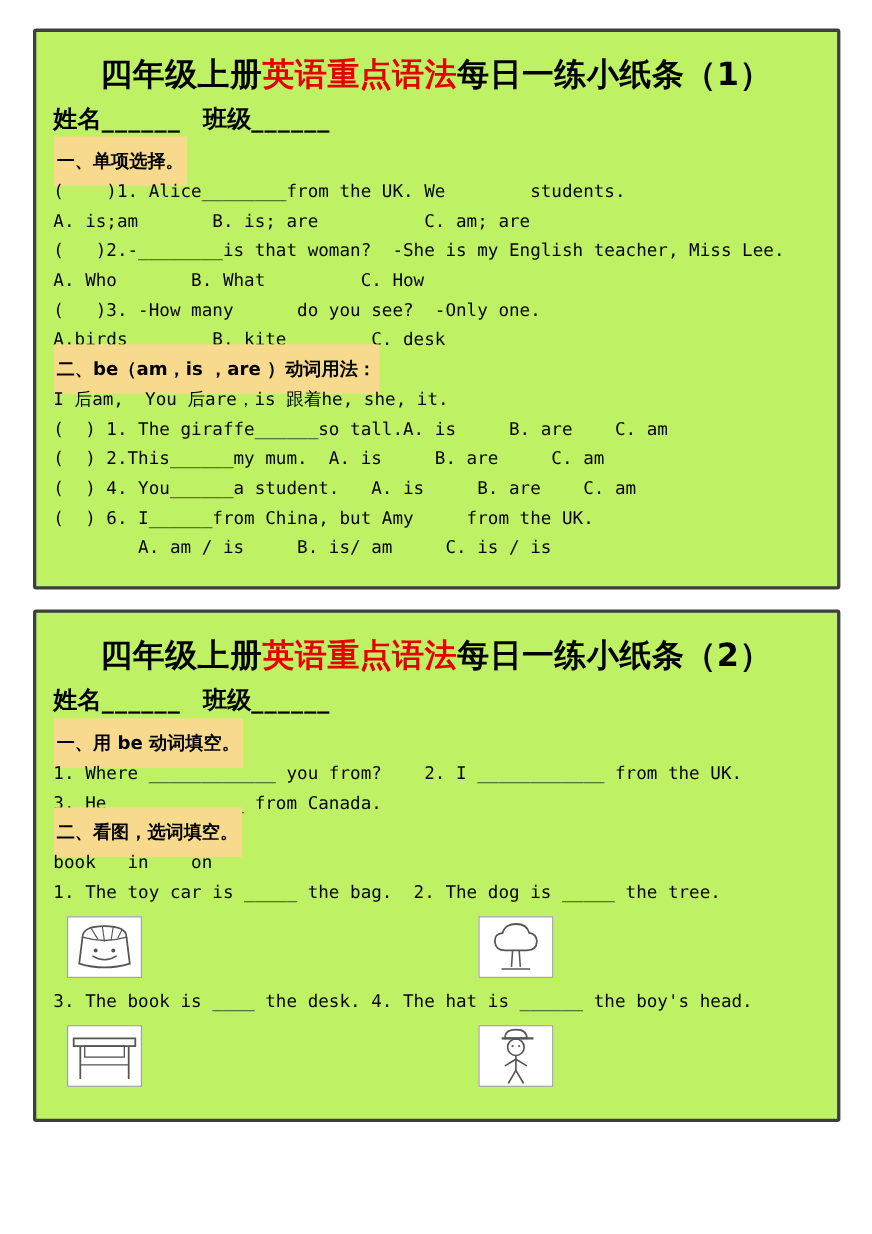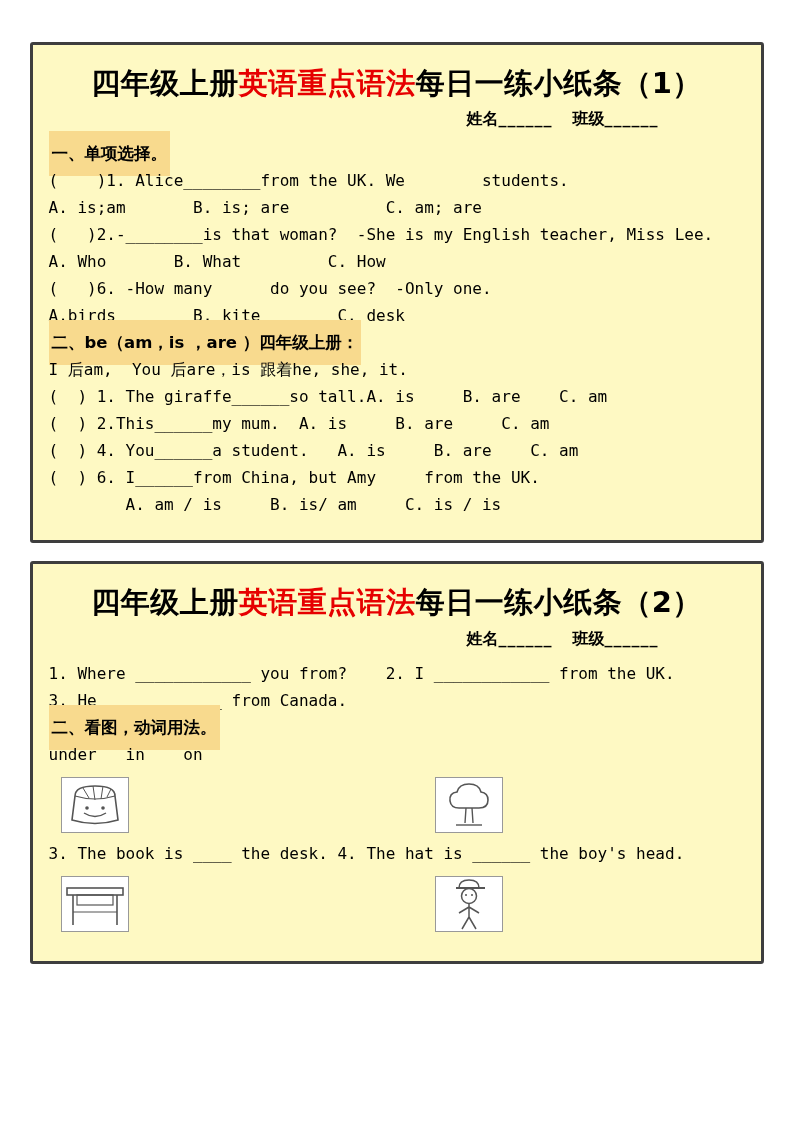--- a/index.html
+++ b/index.html
@@ -1,22 +1,22 @@
 <!DOCTYPE html>
 <html style="--red: #e60000; --hl: #f8da8e; --border: #3e3e3e;"><head>
 <meta charset="utf-8">
 <style>
   *{box-sizing:border-box;}
   html,body{margin:0;padding:0;}
   body{width:793px;background:#ffffff;font-family:"DejaVu Sans","Liberation Sans",sans-serif;color:#000;}
   .page{width:793px;min-height:1122px;background:#fff;padding:26px 0 12px 0;position:relative;}
-  .sheet{width:734px;margin:16px auto 18px auto;border:3px solid var(--border,#3e3e3e);border-radius:3px;background:#fef9c3;padding:12px 16px 22px 16px;}
+  .sheet{width:734px;margin:0 auto 18px auto;border:3px solid var(--border,#3e3e3e);border-radius:3px;background:#bef264;padding:12px 16px 22px 16px;}
   .title{margin:8px 0 4px 0;text-align:center;font-size:29px;font-weight:900;letter-spacing:0.5px;line-height:1.25;font-family:"DejaVu Sans",sans-serif;}
   .t-red{color:var(--red,#e60000);}
-  .name-class{text-align:right;padding-right:86px;font-size:16px;font-weight:bold;margin:8px 0 10px 0;}
+  .name-class{padding-right:86px;font-size:22px;font-weight:bold;margin:8px 0 10px 0;}
   .nc-label{margin-left:20px;}
   .nc-label:first-child{margin-left:0;}
   .nc-blank{letter-spacing:1px;}
   .lines{margin-top:2px;}
   .line{font-family:"DejaVu Sans Mono","Liberation Mono",monospace;font-size:16px;line-height:27px;white-space:pre-wrap;}
   .hl-chip{background:var(--hl,#f8da8e);font-weight:bold;padding:13px 3px;font-family:"DejaVu Sans",sans-serif;font-size:16.5px;}
   .img-row{display:flex;align-items:flex-end;margin:5px 0 7px 0;min-height:60px;}
   .img-box{width:68px;height:56px;border:1px solid #999;background:#fff;display:flex;align-items:center;justify-content:center;overflow:hidden;}
   .img-box:first-child{margin-left:12px;}
   .img-box + .img-box{margin-left:306px;}
@@ -28,40 +28,42 @@
   <div id="sheets-root">
   <section class="sheet">
     <h1 class="title"><span class="t-black">四年级上册</span><span class="t-red">英语重点语法</span><span class="t-black">每日一练小纸条（1）</span></h1>
     <div class="name-class"><span class="nc-label">姓名</span><span class="nc-blank">______</span><span class="nc-label">班级</span><span class="nc-blank">______</span></div>
     <div class="lines">
           <div class="line"><span class="hl-chip">一、单项选择。</span></div>
           <div class="line"><span>(    )1. Alice________from the UK. We        students.</span></div>
           <div class="line"><span>A. is;am       B. is; are          C. am; are</span></div>
           <div class="line"><span>(   )2.-________is that woman?  -She is my English teacher, Miss Lee.</span></div>
           <div class="line"><span>A. Who       B. What         C. How</span></div>
-          <div class="line"><span>(   )6. -How many      do you see?  -Only one.</span></div>
+          <div class="line"><span>(   )3. -How many      do you see?  -Only one.</span></div>
           <div class="line"><span>A.birds        B. kite        C. desk</span></div>
-          <div class="line"><span class="hl-chip">二、be（am，is ，are ）四年级上册：</span></div>
+          <div class="line"><span class="hl-chip">二、be（am，is ，are ）动词用法：</span></div>
           <div class="line"><span>I 后am,  You 后are，is 跟着he, she, it.</span></div>
           <div class="line"><span>(  ) 1. The giraffe______so tall.A. is     B. are    C. am</span></div>
           <div class="line"><span>(  ) 2.This______my mum.  A. is     B. are     C. am</span></div>
           <div class="line"><span>(  ) 4. You______a student.   A. is     B. are    C. am</span></div>
           <div class="line"><span>(  ) 6. I______from China, but Amy     from the UK.</span></div>
           <div class="line"><span>        A. am / is     B. is/ am     C. is / is</span></div>
         </div>
   </section>
 
   <section class="sheet">
     <h1 class="title"><span class="t-black">四年级上册</span><span class="t-red">英语重点语法</span><span class="t-black">每日一练小纸条（2）</span></h1>
     <div class="name-class"><span class="nc-label">姓名</span><span class="nc-blank">______</span><span class="nc-label">班级</span><span class="nc-blank">______</span></div>
     <div class="lines">
+          <div class="line"><span class="hl-chip">一、用 be 动词填空。</span></div>
           <div class="line"><span>1. Where ____________ you from?    2. I ____________ from the UK.</span></div>
           <div class="line"><span>3. He ____________ from Canada.</span></div>
-          <div class="line"><span class="hl-chip">二、看图，动词用法。</span></div>
-          <div class="line"><span>under   in    on</span></div>
+          <div class="line"><span class="hl-chip">二、看图，选词填空。</span></div>
+          <div class="line"><span>book   in    on</span></div>
+          <div class="line"><span>1. The toy car is _____ the bag.  2. The dog is _____ the tree.</span></div>
           <div class="img-row">
             <span class="img-box">
               <svg width="56" height="46" viewBox="0 0 56 46">
                 <path d="M8 14 Q8 4 28 4 Q48 4 48 14 L51 38 Q28 45 5 38 Z" fill="none" stroke="#555" stroke-width="1.6"></path>
                 <path d="M8 14 Q28 20 48 14" fill="none" stroke="#555" stroke-width="1.2"></path>
                 <path d="M16 6 L22 16 M26 4 L28 18 M36 4 L34 17 M44 7 L40 15" stroke="#555" stroke-width="1" fill="none"></path>
                 <circle cx="20" cy="26" r="1.8" fill="#555"></circle>
                 <circle cx="36" cy="26" r="1.8" fill="#555"></circle>
                 <path d="M17 31 Q28 38 39 31" fill="none" stroke="#555" stroke-width="1.4"></path>
               </svg>

